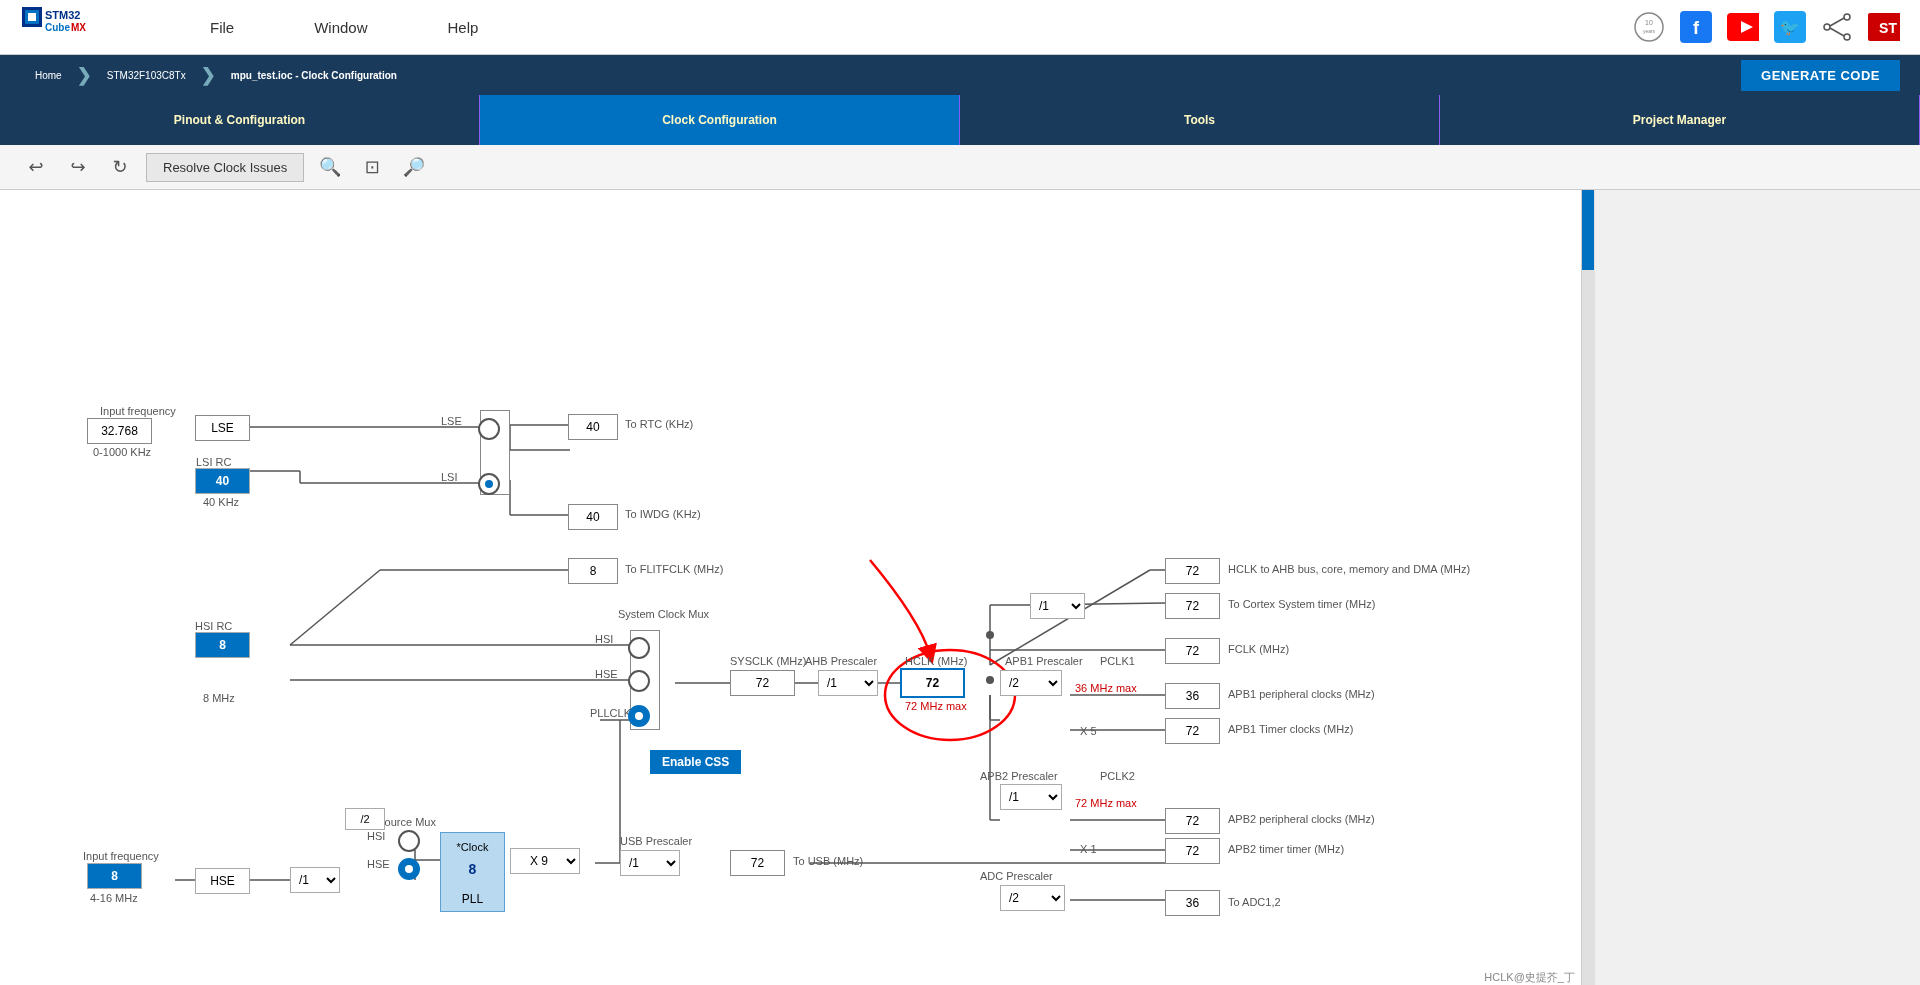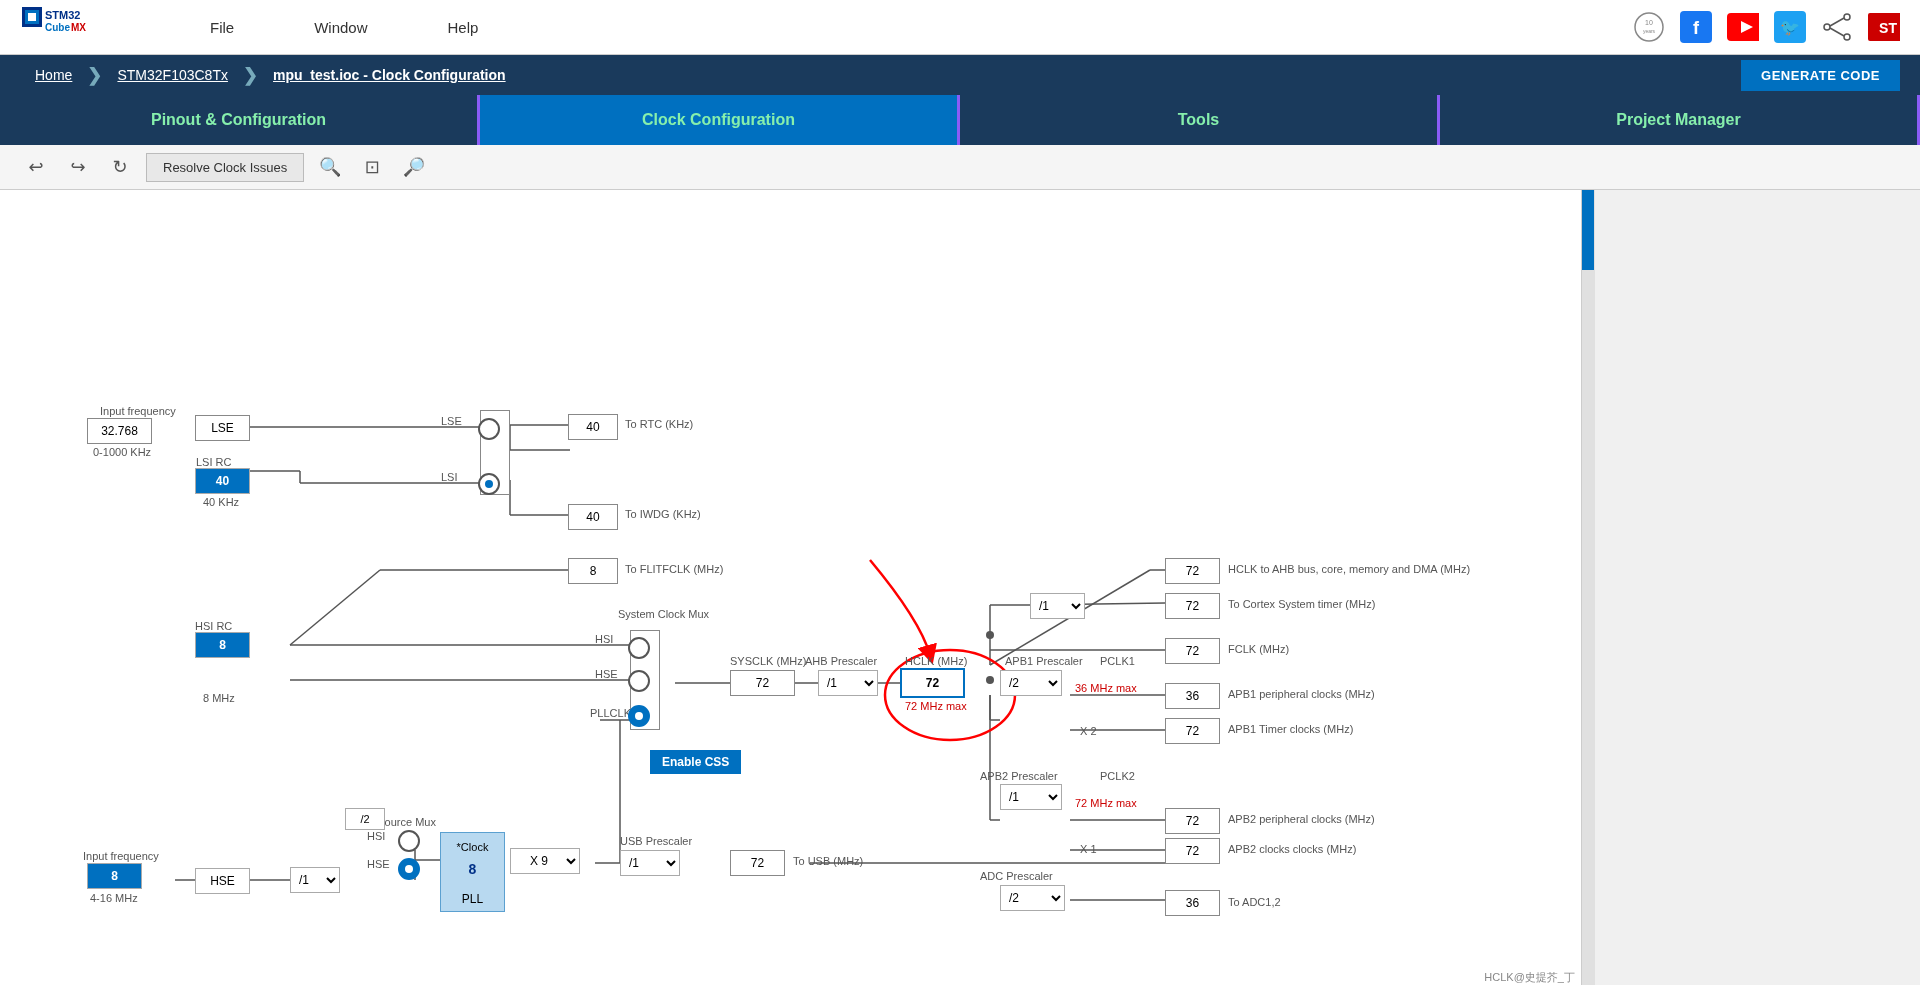--- a/index.html
+++ b/index.html
@@ -19,40 +19,40 @@
     .menu-spacer { flex: 1; }
     .social-icons { display: flex; align-items: center; gap: 15px; }
     .social-icon { width: 32px; height: 32px; display: flex; align-items: center; justify-content: center; }
 
     
     #breadcrumb {
       display: flex; align-items: center; background: #1a3a5c; height: 40px;
       padding: 0 20px; gap: 0;
     }
     .bread-item {
-      color: white; font-size: 14px; padding: 8px 15px; height: 40px;
-      display: flex; align-items: center; cursor: pointer; text-decoration: underline;
+      color: white; font-size: 10px; padding: 8px 15px; height: 40px;
+      display: flex; align-items: center; cursor: pointer;
     }
     .bread-sep {
       color: #7ab; font-size: 18px; font-weight: bold;
     }
     .bread-active { font-weight: bold; }
     .generate-btn {
       margin-left: auto; background: #0070c0; color: white; font-size: 13px; font-weight: bold;
       padding: 8px 20px; border: none; cursor: pointer; letter-spacing: 0.5px;
     }
 
     
     #tabbar {
       display: flex; background: #1a3a5c; height: 50px;
     }
     .tab {
       flex: 1; display: flex; align-items: center; justify-content: center;
-      color: #86efac; font-size: 16px; font-weight: bold; cursor: pointer;
-      border-right: 3px solid #8b5cf6;
+      color: #fef9c3; font-size: 12px; font-weight: bold; cursor: pointer;
+      border-right: 1px solid #8b5cf6;
     }
     .tab.active { background: #0070c0; }
 
     
     #toolbar {
       display: flex; align-items: center; background: #f5f5f5; height: 45px;
       border-bottom: 1px solid #ccc; padding: 0 20px; gap: 10px;
     }
     .toolbar-btn {
       width: 32px; height: 32px; display: flex; align-items: center; justify-content: center;
@@ -374,39 +374,39 @@
 
   <div class="clock-box value" style="left:1165px;top:403px;width:55px;height:26px;">72</div>
   <div class="clock-label" style="left:1228px;top:408px;">To Cortex System timer (MHz)</div>
 
   <div class="clock-box value" style="left:1165px;top:448px;width:55px;height:26px;">72</div>
   <div class="clock-label" style="left:1228px;top:453px;">FCLK (MHz)</div>
 
   <div class="clock-box value" style="left:1165px;top:493px;width:55px;height:26px;">36</div>
   <div class="clock-label" style="left:1228px;top:498px;">APB1 peripheral clocks (MHz)</div>
 
-  <div class="clock-label" style="left:1080px;top:535px;">X 2</div>
+  <div class="clock-label" style="left:1080px;top:535px;">X 5</div>
   <div class="clock-box value" style="left:1165px;top:528px;width:55px;height:26px;">72</div>
   <div class="clock-label" style="left:1228px;top:533px;">APB1 Timer clocks (MHz)</div>
 
   <div class="clock-label" style="left:980px;top:580px;">APB2 Prescaler</div>
   <select class="clock-select" style="position:absolute;left:1000px;top:594px;width:62px;">
     <option>/1</option>
   </select>
 
   <div class="clock-label" style="left:1100px;top:580px;">PCLK2</div>
 
   <div class="clock-label" style="left:1075px;top:607px;color:#cc0000;">72 MHz max</div>
 
   <div class="clock-box value" style="left:1165px;top:618px;width:55px;height:26px;">72</div>
   <div class="clock-label" style="left:1228px;top:623px;">APB2 peripheral clocks (MHz)</div>
 
   <div class="clock-label" style="left:1080px;top:653px;">X 1</div>
   <div class="clock-box value" style="left:1165px;top:648px;width:55px;height:26px;">72</div>
-  <div class="clock-label" style="left:1228px;top:653px;">APB2 clocks clocks (MHz)</div>
+  <div class="clock-label" style="left:1228px;top:653px;">APB2 timer timer (MHz)</div>
 
   <div class="clock-label" style="left:980px;top:680px;">ADC Prescaler</div>
   <select class="clock-select" style="position:absolute;left:1000px;top:695px;width:65px;">
     <option>/2</option>
   </select>
   <div class="clock-box value" style="left:1165px;top:700px;width:55px;height:26px;">36</div>
   <div class="clock-label" style="left:1228px;top:706px;">To ADC1,2</div>
 
   <div class="clock-label" style="left:83px;top:660px;">Input frequency</div>
   <div class="clock-box blue-bg" style="left:87px;top:673px;width:55px;height:26px;">8</div>

